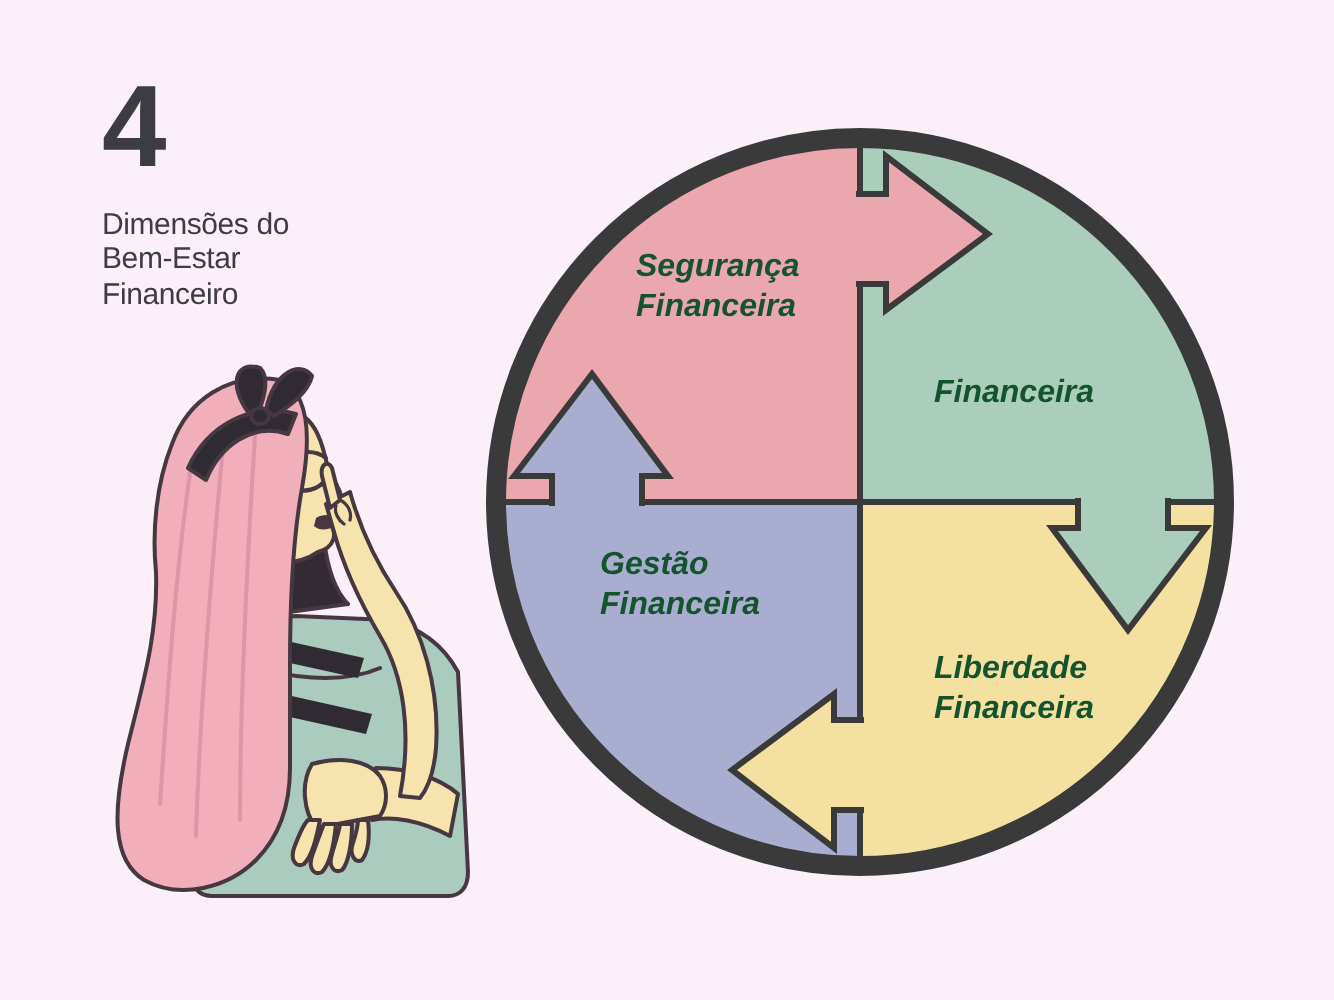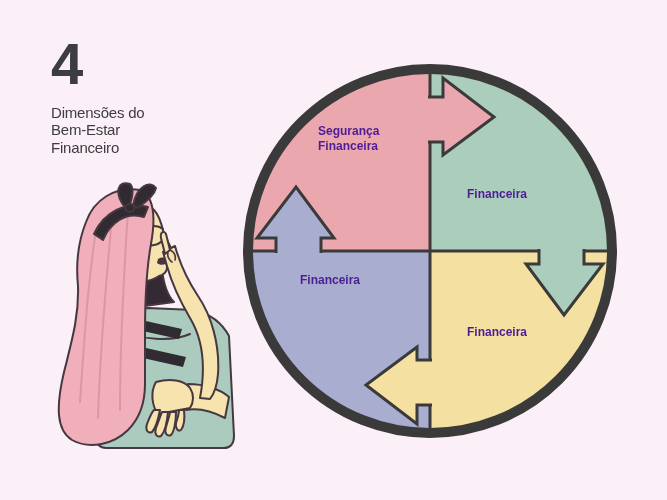--- a/index.html
+++ b/index.html
@@ -17,23 +17,23 @@
   }
   .title{
     position:absolute;left:51px;top:104px;
     font-size:15px;font-weight:normal;line-height:1.16;
     color:#3d3d41;letter-spacing:-0.2px;
   }
   .title span{display:block;}
   .diagram-wrap{position:absolute;left:243px;top:64px;width:374px;height:374px;}
   .qlabel{
     position:absolute;
-    font-weight:bold;
-    font-size:12px;line-height:1.28;
-    color:#4c1d95;white-space:nowrap;
+    font-weight:bold;font-style:italic;
+    font-size:16px;line-height:1.28;
+    color:#14532d;white-space:nowrap;
   }
   .qlabel span{display:block;}
   .q-seguranca{left:318px;top:124px;}
   .q-tranquilidade{left:467px;top:187px;}
   .q-satisfacao{left:300px;top:273px;}
   .q-liberdade{left:467px;top:325px;}
   .woman-wrap{position:absolute;left:48px;top:182px;width:210px;height:285px;}
   svg{display:block;}
 </style>
 </head>
@@ -70,23 +70,25 @@
   </div>
 
   <div class="qlabel q-seguranca">
     <span>Segurança</span>
     <span>Financeira</span>
   </div>
   <div class="qlabel q-tranquilidade">
     <span>Financeira</span>
   </div>
   <div class="qlabel q-satisfacao">
+    <span>Gestão</span>
     <span>Financeira</span>
   </div>
   <div class="qlabel q-liberdade">
+    <span>Liberdade</span>
     <span>Financeira</span>
   </div>
 
   <div class="woman-wrap">
     <svg width="210" height="285" viewBox="0 0 210 285">
       <g stroke="#463741" stroke-width="2" stroke-linejoin="round" stroke-linecap="round">
 
         <path d="M46,154 C58,136 80,127 100,126 L146,128 C163,132 174,141 181,154
                  L186,254 C186,262 182,266 176,266 L58,266 C52,266 48,262 48,256 Z" fill="#aacbbd"></path>
         <path d="M74,148 C92,158 124,160 142,152" fill="none"></path>

